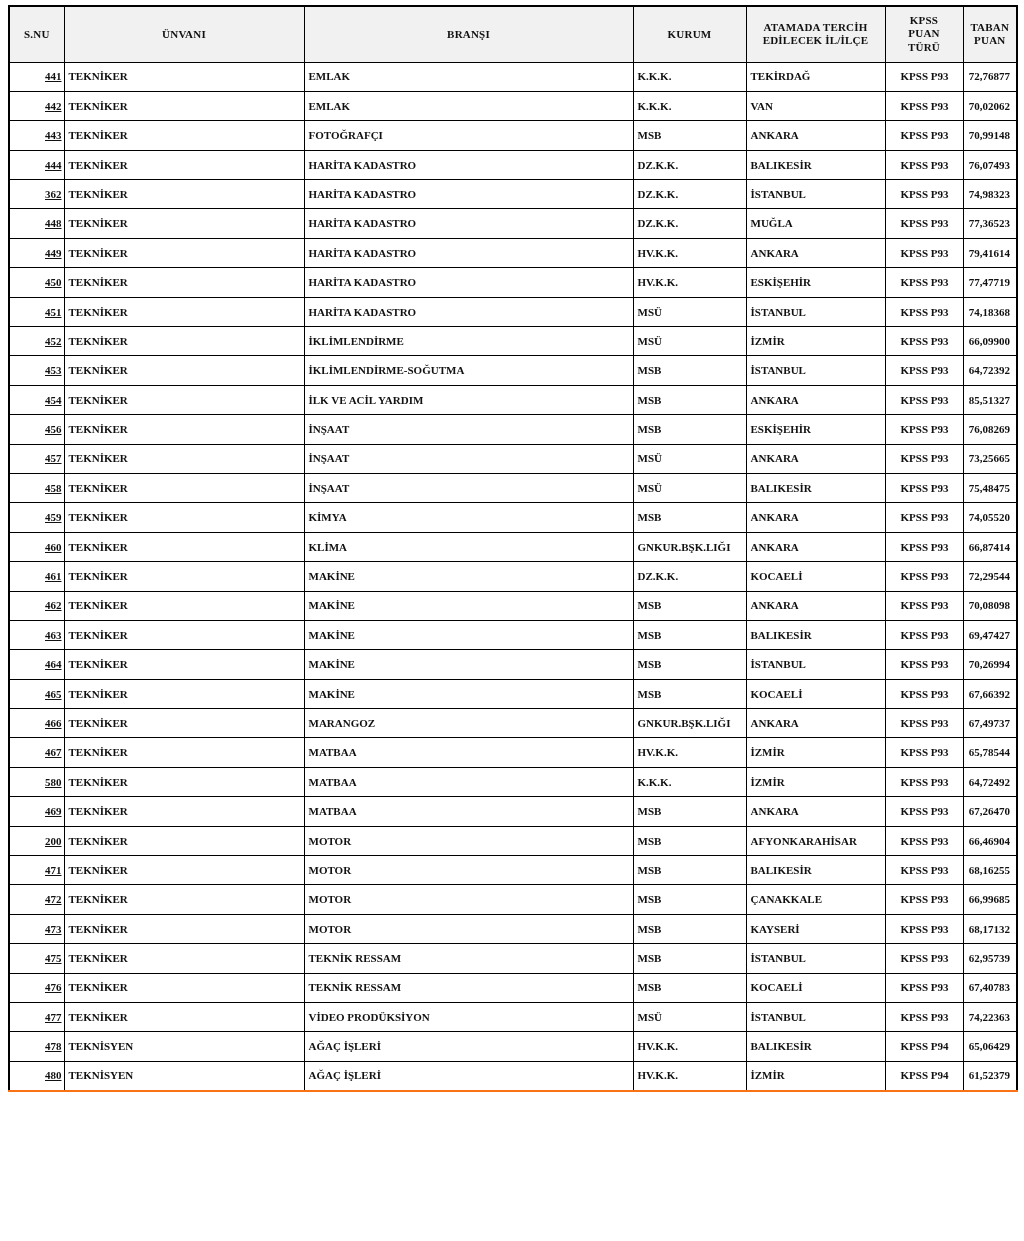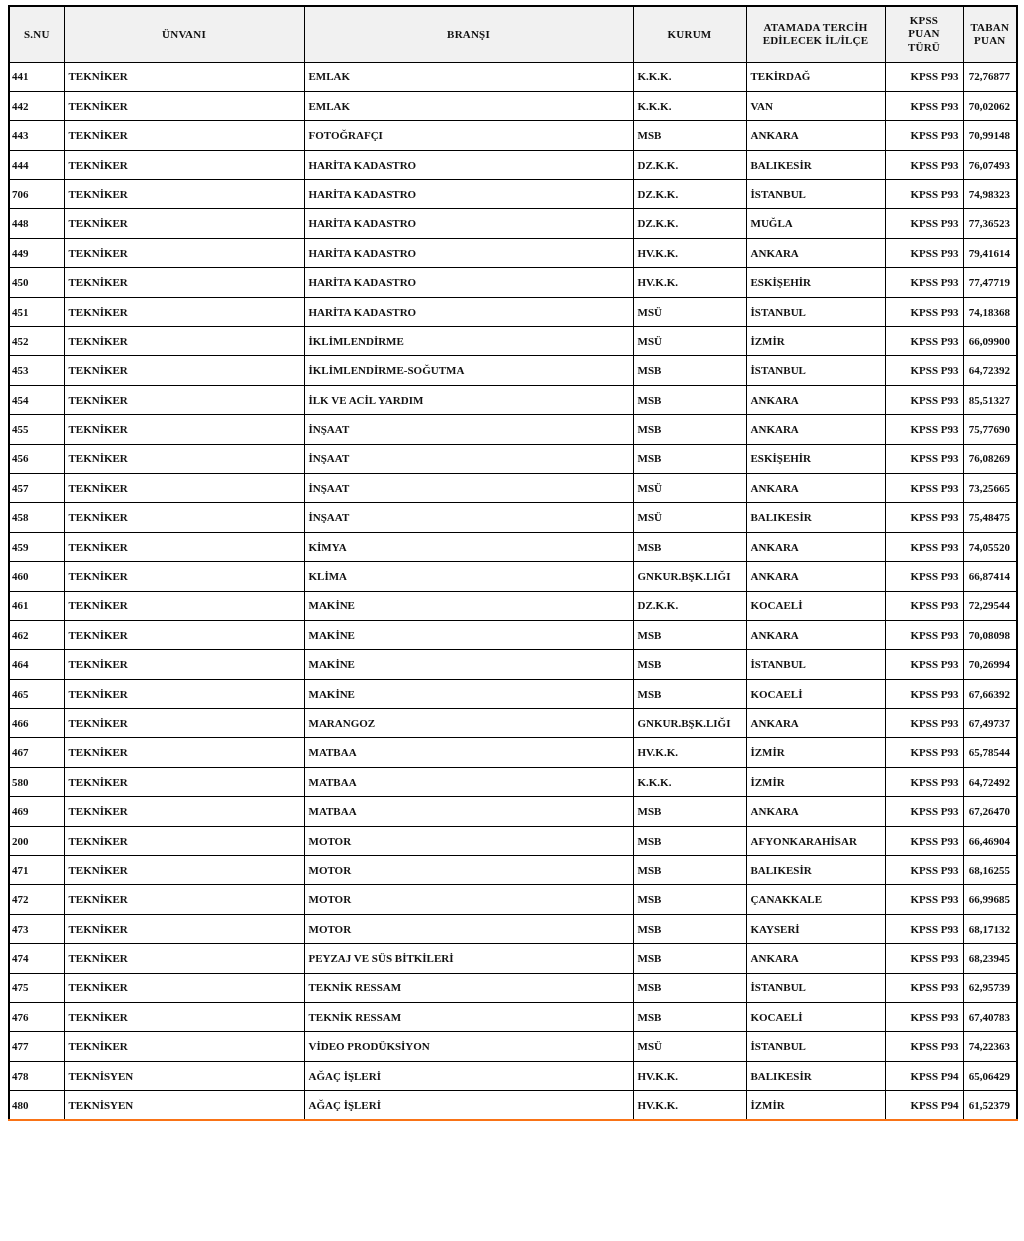--- a/index.html
+++ b/index.html
@@ -53,31 +53,32 @@
     line-height: 1.25;
   }
   tbody tr td {
     height: 29.4px;
     padding: 0 4px;
     vertical-align: middle;
     font-weight: bold;
     font-size: 11px;
   }
   tbody tr td.c-sn {
-    text-align: left;
+    text-align: right;
     padding: 3px 2px;
+    text-decoration: underline;
   }
   tbody tr td.c-unvan,
   tbody tr td.c-brans,
   tbody tr td.c-kurum,
   tbody tr td.c-il {
     text-align: left;
   }
   tbody tr td.c-puanturu {
-    text-align: right;
+    text-align: center;
     padding-left: 5px;
   }
   tbody tr td.c-taban {
     text-align: right;
     padding-right: 6px;
   }
   tbody tr:last-child td {
     border-bottom: 2px solid #f97316;
   }
   
@@ -155,21 +156,21 @@
         <tr>
           <td class="c-sn">444</td>
           <td class="c-unvan">TEKNİKER</td>
           <td class="c-brans">HARİTA KADASTRO</td>
           <td class="c-kurum">DZ.K.K.</td>
           <td class="c-il">BALIKESİR</td>
           <td class="c-puanturu">KPSS P93</td>
           <td class="c-taban">76,07493</td>
         </tr>
         <tr>
-          <td class="c-sn">706</td>
+          <td class="c-sn">362</td>
           <td class="c-unvan">TEKNİKER</td>
           <td class="c-brans">HARİTA KADASTRO</td>
           <td class="c-kurum">DZ.K.K.</td>
           <td class="c-il">İSTANBUL</td>
           <td class="c-puanturu">KPSS P93</td>
           <td class="c-taban">74,98323</td>
         </tr>
         <tr>
           <td class="c-sn">448</td>
           <td class="c-unvan">TEKNİKER</td>
@@ -227,29 +228,20 @@
         <tr>
           <td class="c-sn">454</td>
           <td class="c-unvan">TEKNİKER</td>
           <td class="c-brans">İLK VE ACİL YARDIM</td>
           <td class="c-kurum">MSB</td>
           <td class="c-il">ANKARA</td>
           <td class="c-puanturu">KPSS P93</td>
           <td class="c-taban">85,51327</td>
         </tr>
         <tr>
-          <td class="c-sn">455</td>
-          <td class="c-unvan">TEKNİKER</td>
-          <td class="c-brans">İNŞAAT</td>
-          <td class="c-kurum">MSB</td>
-          <td class="c-il">ANKARA</td>
-          <td class="c-puanturu">KPSS P93</td>
-          <td class="c-taban">75,77690</td>
-        </tr>
-        <tr>
           <td class="c-sn">456</td>
           <td class="c-unvan">TEKNİKER</td>
           <td class="c-brans">İNŞAAT</td>
           <td class="c-kurum">MSB</td>
           <td class="c-il">ESKİŞEHİR</td>
           <td class="c-puanturu">KPSS P93</td>
           <td class="c-taban">76,08269</td>
         </tr>
         <tr>
           <td class="c-sn">457</td>
@@ -299,20 +291,29 @@
         <tr>
           <td class="c-sn">462</td>
           <td class="c-unvan">TEKNİKER</td>
           <td class="c-brans">MAKİNE</td>
           <td class="c-kurum">MSB</td>
           <td class="c-il">ANKARA</td>
           <td class="c-puanturu">KPSS P93</td>
           <td class="c-taban">70,08098</td>
         </tr>
         <tr>
+          <td class="c-sn">463</td>
+          <td class="c-unvan">TEKNİKER</td>
+          <td class="c-brans">MAKİNE</td>
+          <td class="c-kurum">MSB</td>
+          <td class="c-il">BALIKESİR</td>
+          <td class="c-puanturu">KPSS P93</td>
+          <td class="c-taban">69,47427</td>
+        </tr>
+        <tr>
           <td class="c-sn">464</td>
           <td class="c-unvan">TEKNİKER</td>
           <td class="c-brans">MAKİNE</td>
           <td class="c-kurum">MSB</td>
           <td class="c-il">İSTANBUL</td>
           <td class="c-puanturu">KPSS P93</td>
           <td class="c-taban">70,26994</td>
         </tr>
         <tr>
           <td class="c-sn">465</td>
@@ -387,29 +388,20 @@
           <td class="c-taban">66,99685</td>
         </tr>
         <tr>
           <td class="c-sn">473</td>
           <td class="c-unvan">TEKNİKER</td>
           <td class="c-brans">MOTOR</td>
           <td class="c-kurum">MSB</td>
           <td class="c-il">KAYSERİ</td>
           <td class="c-puanturu">KPSS P93</td>
           <td class="c-taban">68,17132</td>
-        </tr>
-        <tr>
-          <td class="c-sn">474</td>
-          <td class="c-unvan">TEKNİKER</td>
-          <td class="c-brans">PEYZAJ VE SÜS BİTKİLERİ</td>
-          <td class="c-kurum">MSB</td>
-          <td class="c-il">ANKARA</td>
-          <td class="c-puanturu">KPSS P93</td>
-          <td class="c-taban">68,23945</td>
         </tr>
         <tr>
           <td class="c-sn">475</td>
           <td class="c-unvan">TEKNİKER</td>
           <td class="c-brans">TEKNİK RESSAM</td>
           <td class="c-kurum">MSB</td>
           <td class="c-il">İSTANBUL</td>
           <td class="c-puanturu">KPSS P93</td>
           <td class="c-taban">62,95739</td>
         </tr>

